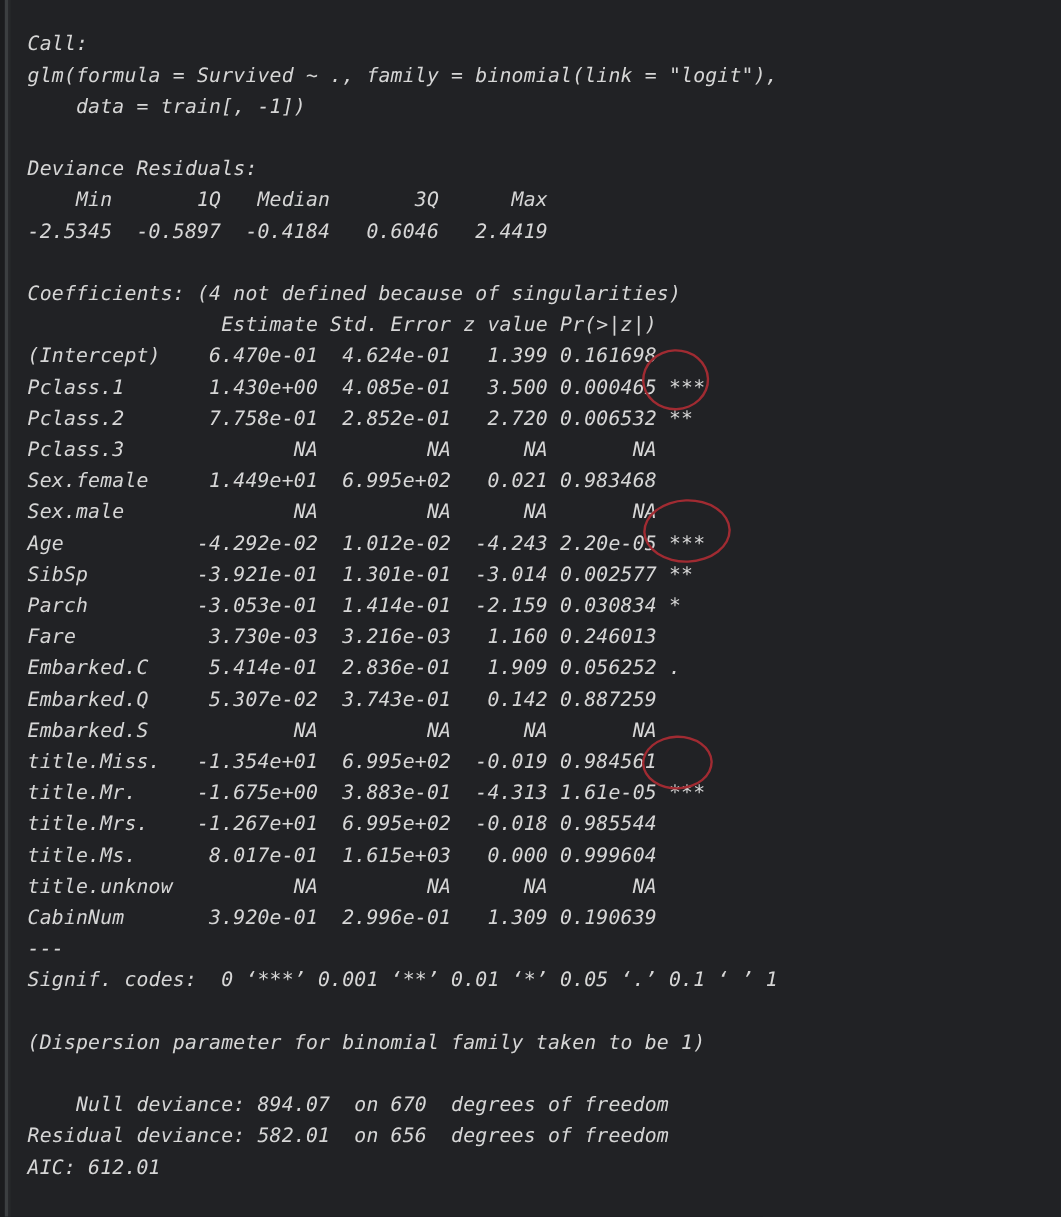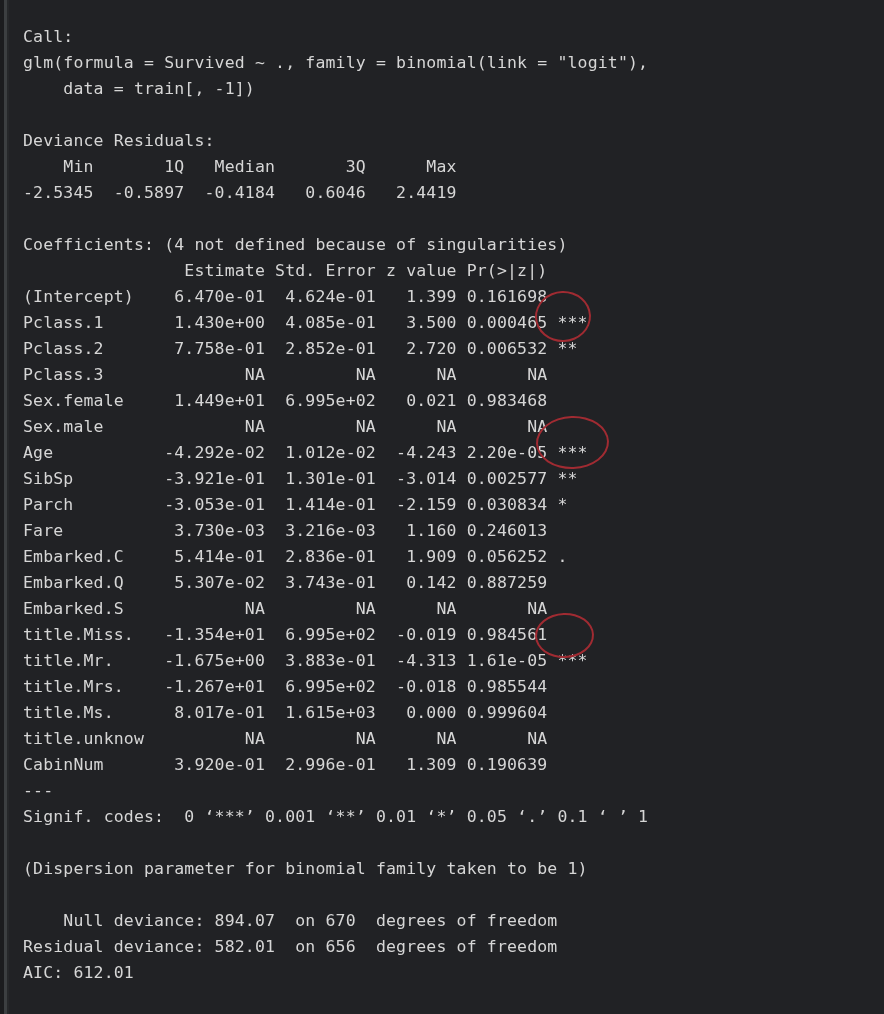--- a/index.html
+++ b/index.html
@@ -57,20 +57,21 @@
     font-size: 16.5px;
     line-height: 26px;
     white-space: pre;
     letter-spacing: 0.15px;
     font-family: "DejaVu Sans Mono", "Liberation Mono", monospace;
   }
   #output .line {
     display: block;
     height: 26px;
     white-space: pre;
+    font-style: italic;
   }
   #output .line.blank { color: transparent; }
 
   
   .annot {
     position: absolute;
     border: 2.5px solid #a02b32;
     border-radius: 50%;
     pointer-events: none;
     background: transparent;

